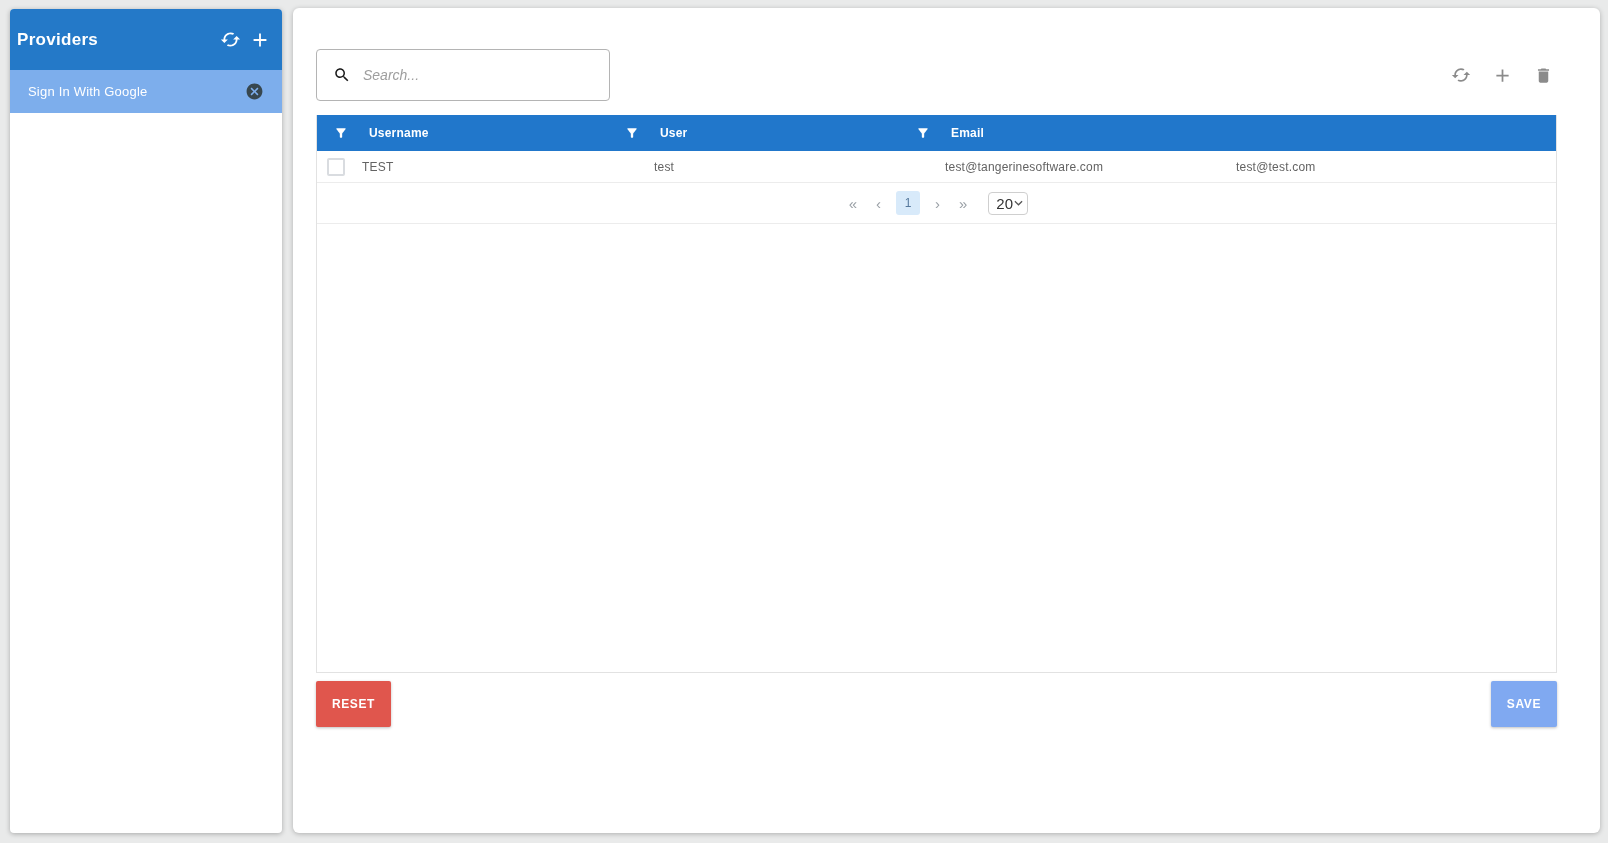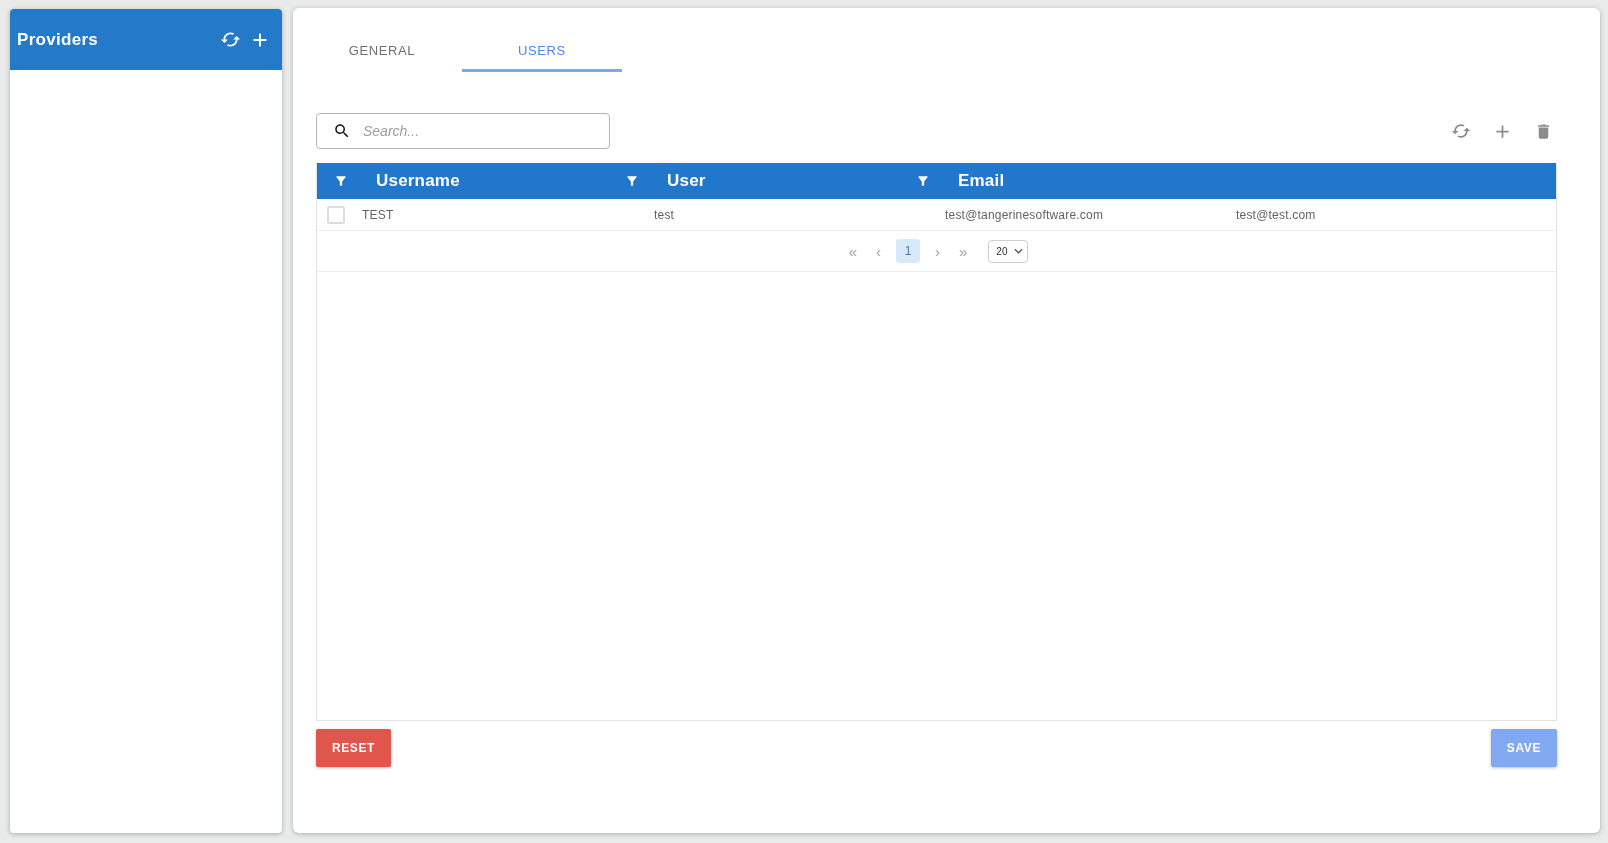--- a/index.html
+++ b/index.html
@@ -49,21 +49,21 @@
     background:none; border-top:none; border-left:none; border-right:none;
     cursor:pointer; font-family:inherit;
   }
   .tab.active { color:#4d87ec; border-bottom-color:#7ea6ef; }
 
   .toolbar {
     margin:41px 43px 0 23px;
     display:flex; align-items:center; justify-content:space-between;
   }
   .search-box {
-    width:294px; height:36px; border:1px solid #b4b4b4; border-radius:4px;
+    width:294px; height:52px; border:1px solid #b4b4b4; border-radius:4px;
     display:flex; align-items:center; padding:0 10px 0 16px; background:#fff;
   }
   .search-box svg { fill:#1b1b1b; flex:none; }
   .search-box input {
     border:none; outline:none; flex:1; margin-left:12px;
     font-size:14px; font-style:italic; color:#444; font-family:inherit;
     background:transparent;
   }
   .search-box input::placeholder { color:#9e9e9e; }
   .action-icons { display:flex; align-items:center; gap:13px; }
@@ -73,21 +73,21 @@
     margin:14px 43px 0 23px; height:558px;
     border:1px solid #e2e2e2; border-top:none;
     display:flex; flex-direction:column; background:#fff;
   }
   .thead {
     height:36px; flex:none; background:#2177cb; color:#fff;
     display:grid; grid-template-columns:291px 291px 291px 1fr;
   }
   .th { display:flex; align-items:center; }
   .th svg { fill:#fff; margin-left:17px; flex:none; }
-  .th .th-label { margin-left:28px; font-size:17px; font-weight:bold; letter-spacing:.2px; }
+  .th .th-label { margin-left:21px; font-size:12px; font-weight:bold; letter-spacing:.2px; }
   .th .funnel-end { margin-left:auto; margin-right:13px; }
 
   .trow {
     height:32px; flex:none; border-bottom:1px solid #ececec;
     display:grid; grid-template-columns:291px 291px 291px 1fr;
     align-items:center; font-size:12px; color:#636363;
   }
   .td { padding-left:46px; letter-spacing:.2px; }
   .td-first { padding-left:10px; display:flex; align-items:center; }
   .checkbox {
@@ -105,32 +105,32 @@
     cursor:pointer; padding:2px 4px; font-family:inherit;
   }
   .pg-current {
     width:24px; height:24px; border-radius:3px; background:#d8eafa;
     color:#56789c; font-size:12px; display:flex; align-items:center; justify-content:center;
   }
   .page-size-wrap { position:relative; margin-left:6px; }
   select.page-size {
     appearance:none; -webkit-appearance:none;
     width:40px; height:23px; border:1px solid #cfcfcf; border-radius:4px;
-    background:#fff; font-size:10px; color:#333; padding:0 0 0 7px;
+    background:#fff; font-size:15px; color:#333; padding:0 0 0 7px;
     font-family:inherit; cursor:pointer;
   }
   .page-size-wrap svg { position:absolute; right:5px; top:8px; pointer-events:none; stroke:#555; }
   .table-filler { flex:1; }
 
   .footer {
     margin:8px 43px 0 23px;
     display:flex; align-items:flex-start; justify-content:space-between;
   }
   .btn {
-    height:38px; border:none; border-radius:2px; color:#fff;
+    height:46px; border:none; border-radius:2px; color:#fff;
     font-size:12px; font-weight:bold; letter-spacing:.6px;
     padding:0 16px; cursor:pointer; font-family:inherit;
     box-shadow:0 1px 3px rgba(0,0,0,.25);
   }
   .btn-reset { background:#e0564d; }
   .btn-save  { background:#80a9f1; }
 </style>
 </head>
 <body>
 
@@ -146,28 +146,34 @@
     </button>
     <button class="icon-btn">
       <span>
         <svg width="22" height="22" viewBox="0 0 24 24">
             <path d="M19 13h-6v6h-2v-6H5v-2h6V5h2v6h6v2z"></path>
           </svg>
       </span>
     </button>
   </div>
 
+  <div class="provider-item">
+    <span class="provider-label">Sign In With Google</span>
+    <button class="icon-btn">
+      <span>
+        <svg width="19" height="19" viewBox="0 0 24 24">
+            <path d="M12 2C6.47 2 2 6.47 2 12s4.47 10 10 10 10-4.47 10-10S17.53 2 12 2zm5 13.59L15.59 17 12 13.41 8.41 17 7 15.59 10.59 12 7 8.41 8.41 7 12 10.59 15.59 7 17 8.41 13.41 12 17 15.59z"></path>
+          </svg>
+      </span>
+    </button>
+  </div>
 </aside>
 
 <main class="card">
 
-  <div class="tabs">
-    <button class="tab">GENERAL</button>
-    <button class="tab active">USERS</button>
-  </div>
 
   <div class="toolbar">
     <div class="search-box">
       <span>
         <svg width="18" height="18" viewBox="0 0 24 24">
             <path d="M15.5 14h-.79l-.28-.27C15.41 12.59 16 11.11 16 9.5 16 5.91 13.09 3 9.5 3S3 5.91 3 9.5 5.91 16 9.5 16c1.61 0 3.09-.59 4.23-1.57l.27.28v.79l5 4.99L20.49 19l-4.99-5zm-6 0C7.01 14 5 11.99 5 9.5S7.01 5 9.5 5 14 7.01 14 9.5 11.99 14 9.5 14z"></path>
           </svg>
       </span>
       <input type="text" value="" placeholder="Search..." style="">
     </div>

